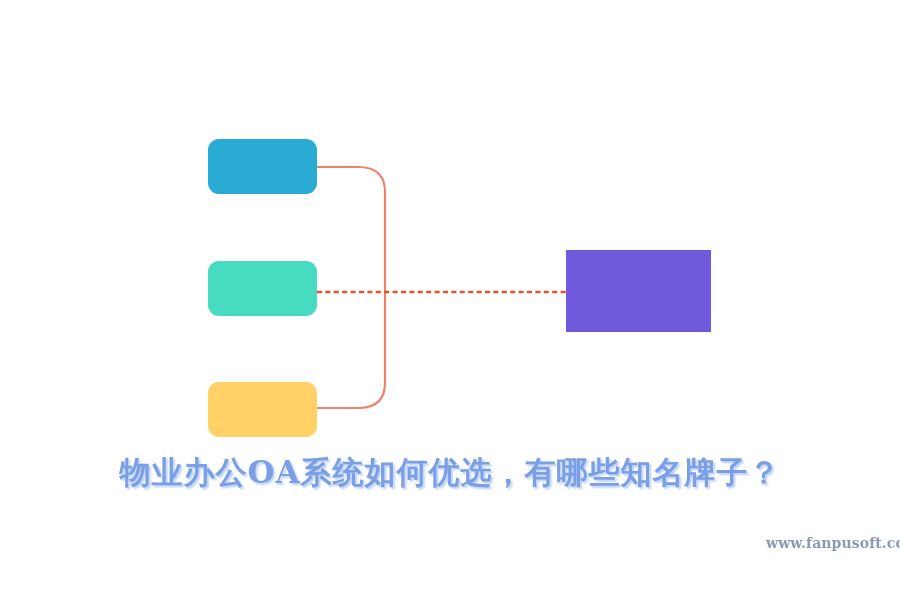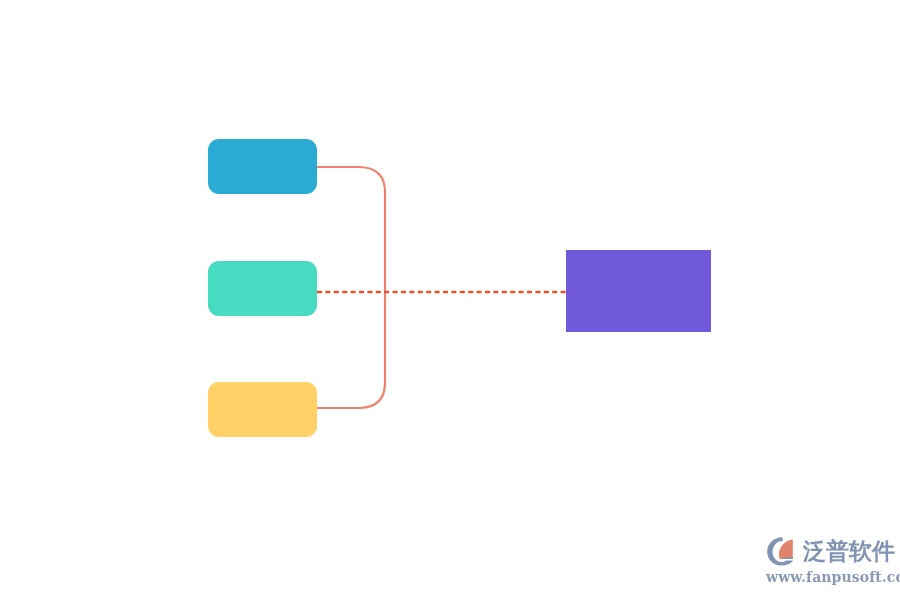--- a/index.html
+++ b/index.html
@@ -140,30 +140,19 @@
              L 317 408" fill="none" stroke="#f0826b" stroke-width="2.2" stroke-linecap="round" stroke-linejoin="round"></path>
 
     <line x1="317" y1="292" x2="566" y2="292" stroke="#e8512d" stroke-width="2.4" stroke-dasharray="5 3.4" stroke-linecap="butt"></line>
   </svg>
 
   <div id="node-cyan" class="node node-rounded"></div>
   <div id="node-green" class="node node-rounded"></div>
   <div id="node-yellow" class="node node-rounded"></div>
   <div id="node-purple" class="node node-sharp"></div>
 
+  <div id="title">物业办公OA系统如何优选，有哪些知名牌子？</div>
 
   <div id="watermark">
-    <div id="wm-row">
-      <svg id="wm-mark" viewBox="0 0 33 31" xmlns="http://www.w3.org/2000/svg">
-        <path d="M16.5 1.2 C7.6 1.2 1.2 7.6 1.2 15.8 C1.2 23.4 7.2 29.6 15.6 29.6
-                 C20.4 29.6 24.6 27.6 27.2 24.4 L20.2 24.4
-                 C18.8 25.4 17.2 25.9 15.5 25.9 C10.4 25.9 6.6 21.6 6.6 16.0
-                 C6.6 9.9 10.7 5.0 16.8 5.0 Z" fill="#8193b2"></path>
-        <path d="M26.8 3.6 C20.0 4.4 14.6 9.4 13.2 15.8 C12.6 18.5 12.9 21.0 13.9 23.1
-                 L26.8 23.1 Z" fill="#e0836a"></path>
-        <path d="M13.9 23.1 C16.8 22.0 20.8 21.2 26.8 21.0 L26.8 23.1 Z" fill="#8193b2"></path>
-      </svg>
-      <div id="wm-brand">泛普软件</div>
-    </div>
     <div id="wm-url">www.fanpusoft.com</div>
   </div>
 
 </div>
 
 </body></html>

